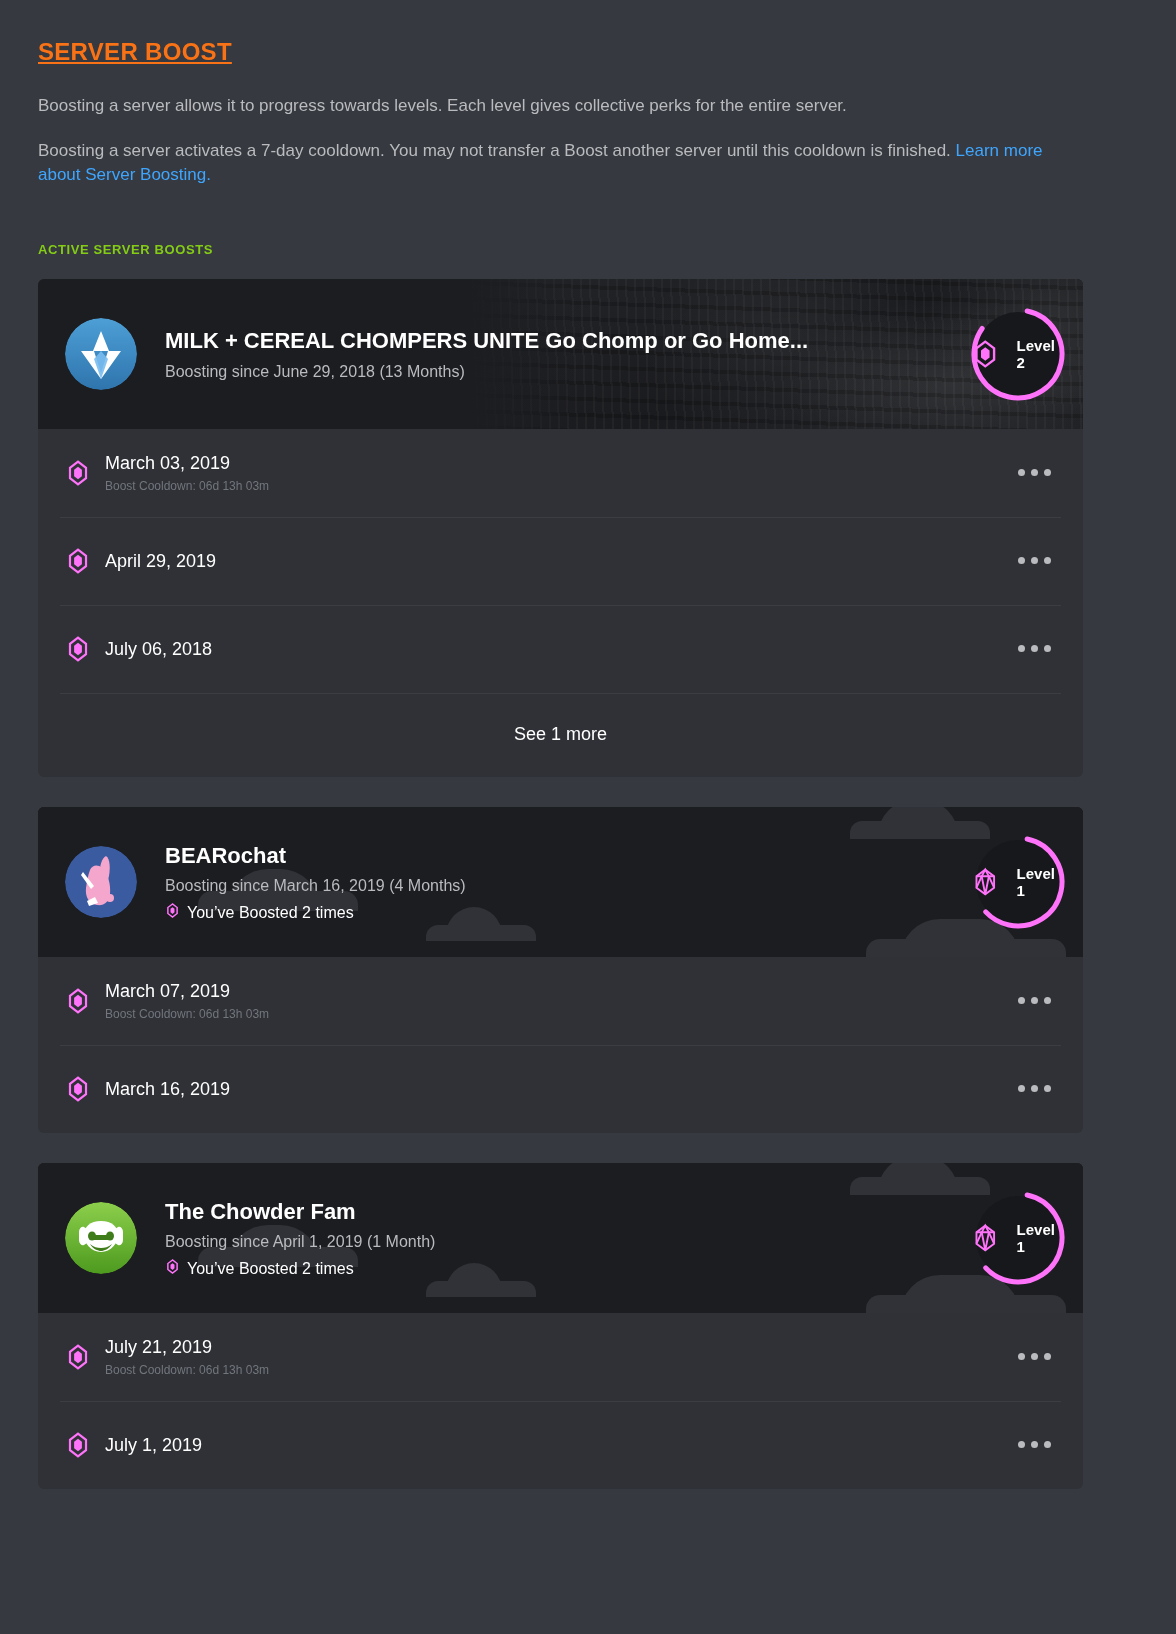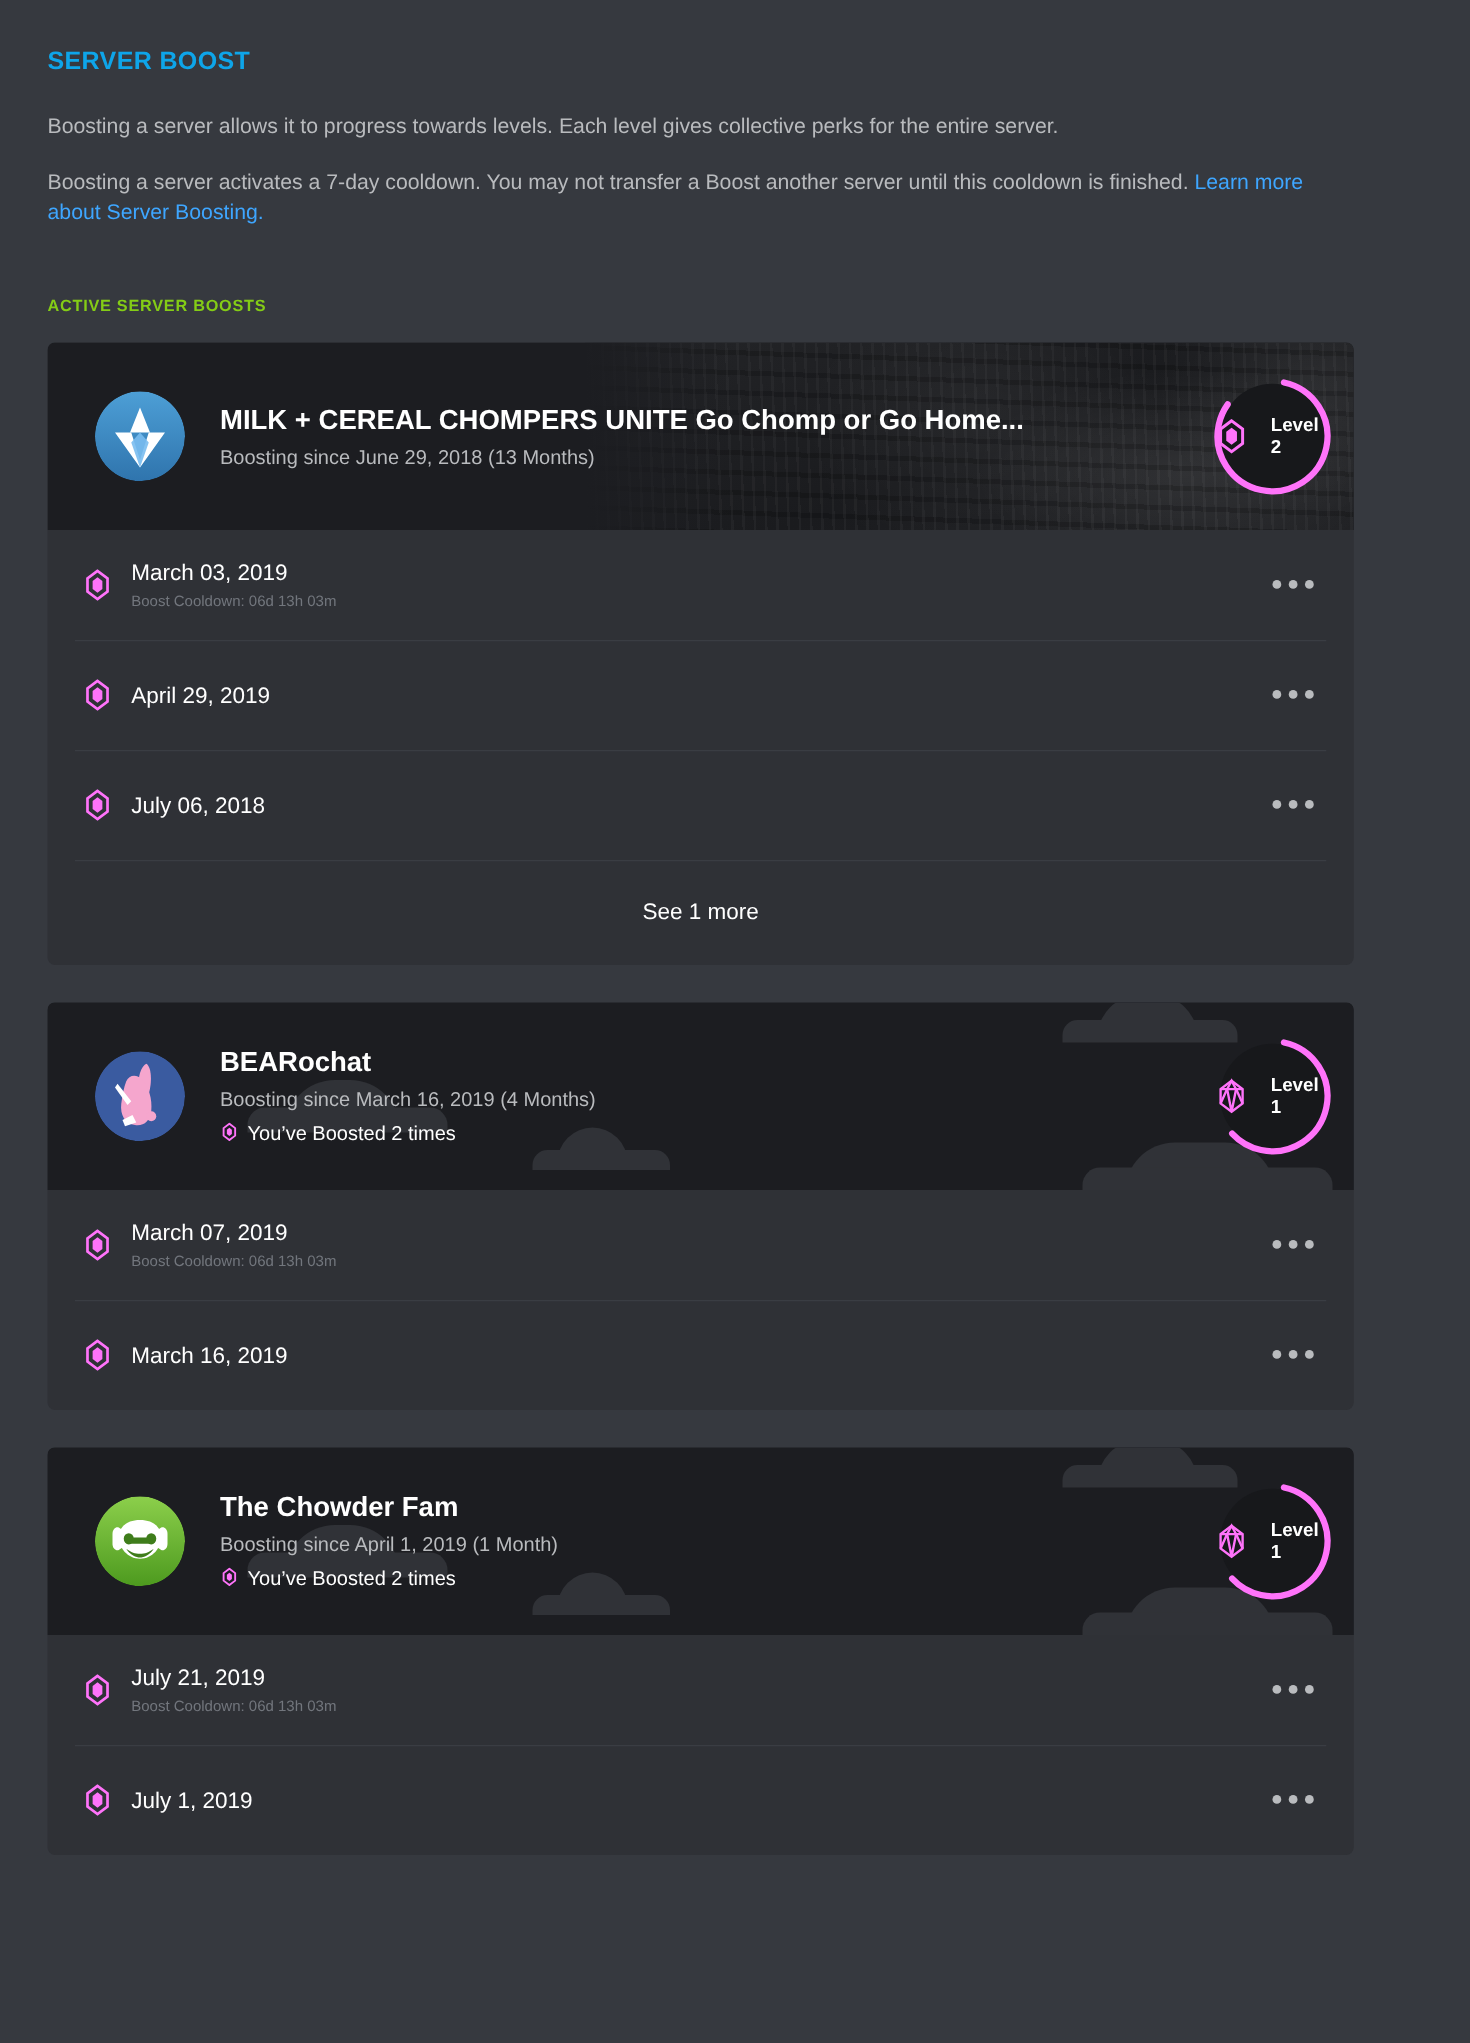--- a/index.html
+++ b/index.html
@@ -11,25 +11,26 @@
     font-family: "Liberation Sans", sans-serif;
     -webkit-font-smoothing: antialiased;
     overflow: hidden;
     position: relative;
   }
 
   .page { padding: 38px 38px 0 38px; }
 
   
   .page-title {
-    font-size: 20px;
+    font-size: 24px;
     font-weight: bold;
     letter-spacing: .3px;
-    color: #0ea5e9;
+    color: #f97316;
     margin-bottom: 28px;
+    text-decoration: underline;
   }
   .intro {
     font-size: 17px;
     line-height: 1.45;
     color: #b9bbbe;
     max-width: 1045px;
   }
   .intro + .intro { margin-top: 20px; }
   .link { color: #3ea6ff; text-decoration: none; }
 
@@ -105,21 +106,21 @@
     background: #303237;
     border-radius: 30px 30px 0 0;
   }
 
   .header-inner {
     position: relative;
     z-index: 3;
     display: flex;
     align-items: center;
     height: 100%;
-    padding-left: 38px;
+    padding-left: 27px;
   }
 
   .avatar {
     width: 72px; height: 72px;
     border-radius: 50%;
     flex: 0 0 72px;
     overflow: hidden;
     position: relative;
   }
 

